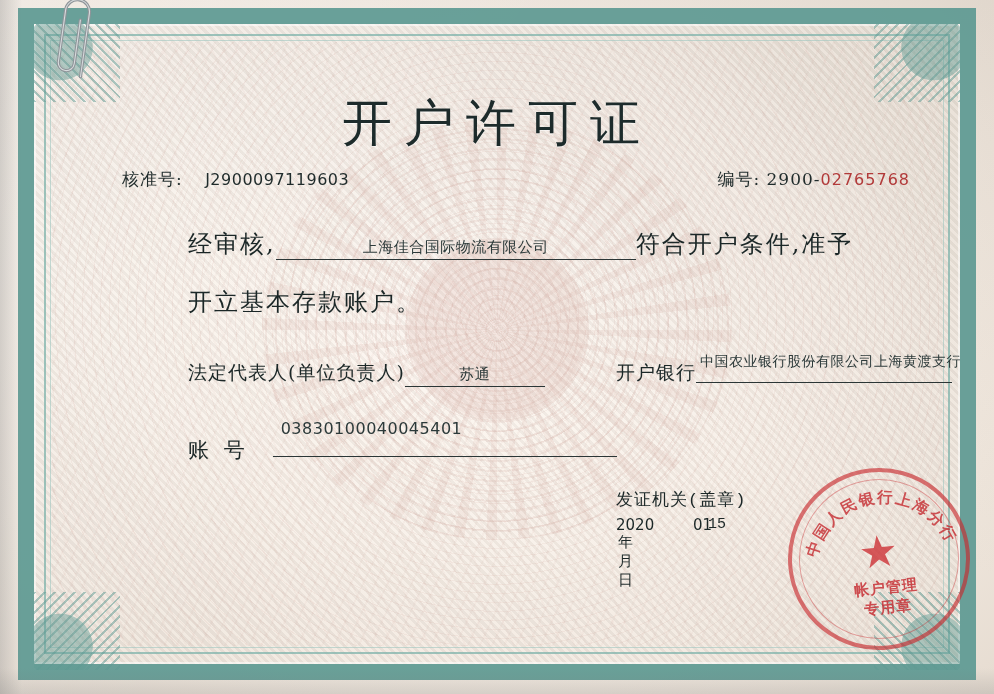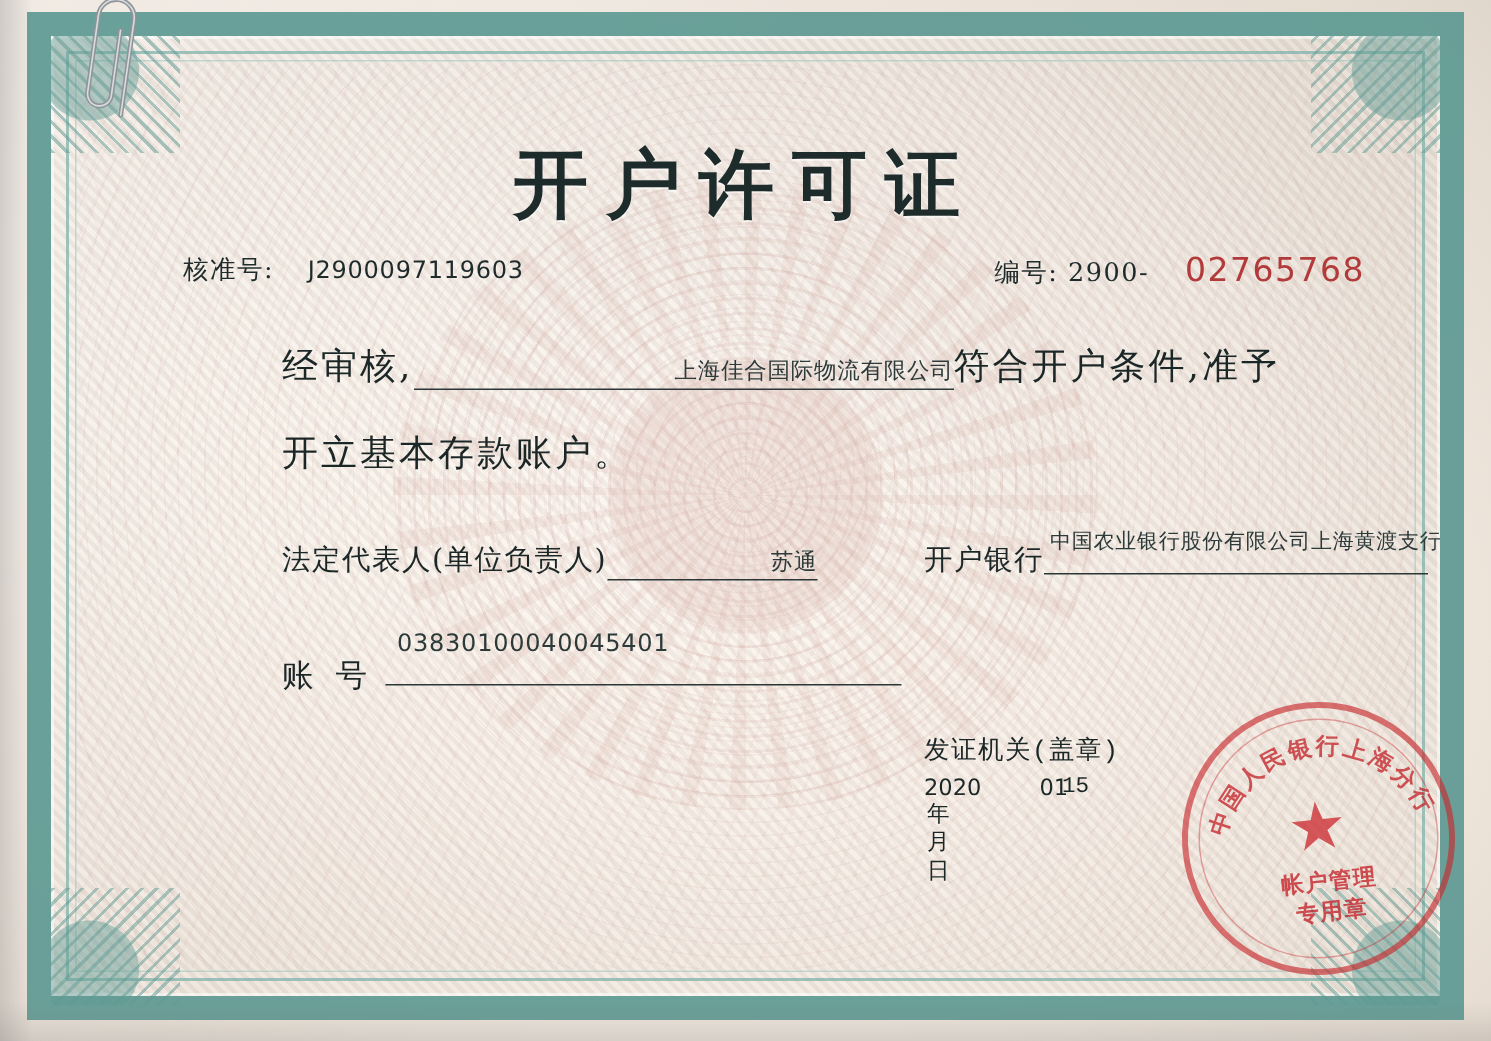--- a/index.html
+++ b/index.html
@@ -129,21 +129,21 @@
   }
 
   .title {
     position: absolute;
     left: 0;
     top: 40px;
     width: 874px;
     text-align: center;
     font-family: "DejaVu Serif", serif;
     font-size: 50px;
-    font-weight: bold;
+    font-weight: normal;
     letter-spacing: 12px;
     color: #1d2b2b;
     text-shadow: 0 1px 0 rgba(255,255,255,0.6);
   }
 
   .row-approval {
     position: absolute;
     left: 62px;
     top: 118px;
     font-family: "DejaVu Serif", serif;
@@ -163,41 +163,40 @@
     right: 24px;
     top: 118px;
     font-family: "DejaVu Serif", serif;
     font-size: 17px;
     color: #1f2b2b;
     letter-spacing: 1px;
   }
   .row-number .serial {
     color: #b23a3a;
     font-family: "DejaVu Sans", sans-serif;
-    font-size: 22px;
-    letter-spacing: 1px;
-    margin-left: 24px;
+    font-size: 16px;
+    letter-spacing: 1px;
   }
 
   .para1 {
     position: absolute;
     left: 128px;
     top: 178px;
     width: 746px;
     font-family: "DejaVu Serif", serif;
     font-size: 24px;
     color: #1b2727;
     letter-spacing: 2px;
     white-space: nowrap;
   }
   .fill {
     display: inline-block;
     position: relative;
     border-bottom: 1.6px solid #2b3636;
-    text-align: right;
+    text-align: center;
     font-family: "DejaVu Sans", sans-serif;
     font-size: 15px;
     letter-spacing: 0.5px;
     color: #2c3a3a;
     vertical-align: baseline;
     padding-bottom: 2px;
   }
   .fill.company { width: 360px; }
 
   .para2 {
@@ -265,21 +264,21 @@
     font-family: "DejaVu Serif", serif;
     font-size: 21px;
     color: #1b2727;
     letter-spacing: 4px;
     white-space: nowrap;
   }
   .acct-wrap {
     display: inline-block;
     position: relative;
     width: 344px;
-    margin-left: 8px;
+    margin-left: 24px;
   }
   .acct-text {
     position: absolute;
     left: 8px;
     top: -19px;
     font-family: "DejaVu Sans", sans-serif;
     font-size: 16px;
     letter-spacing: 0.5px;
     color: #2c3a3a;
   }

